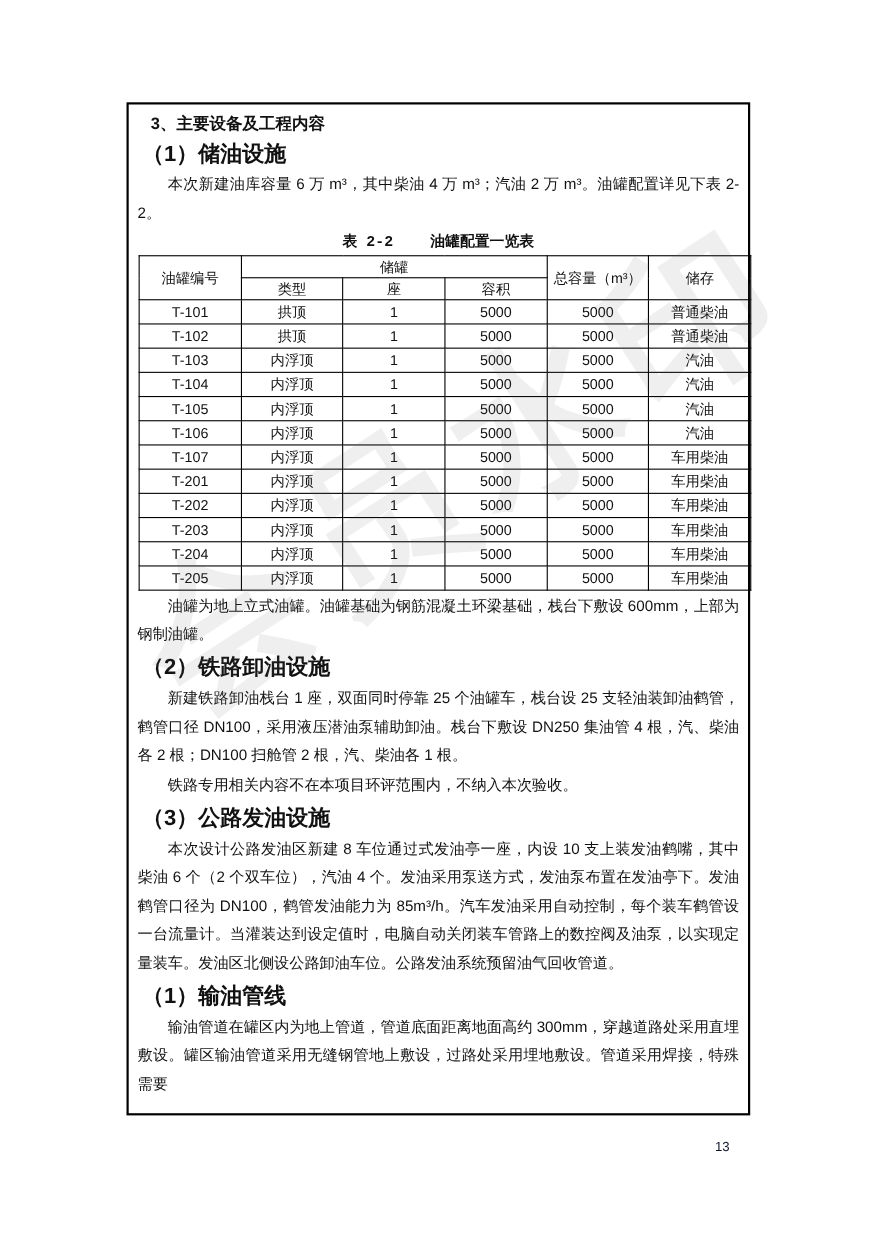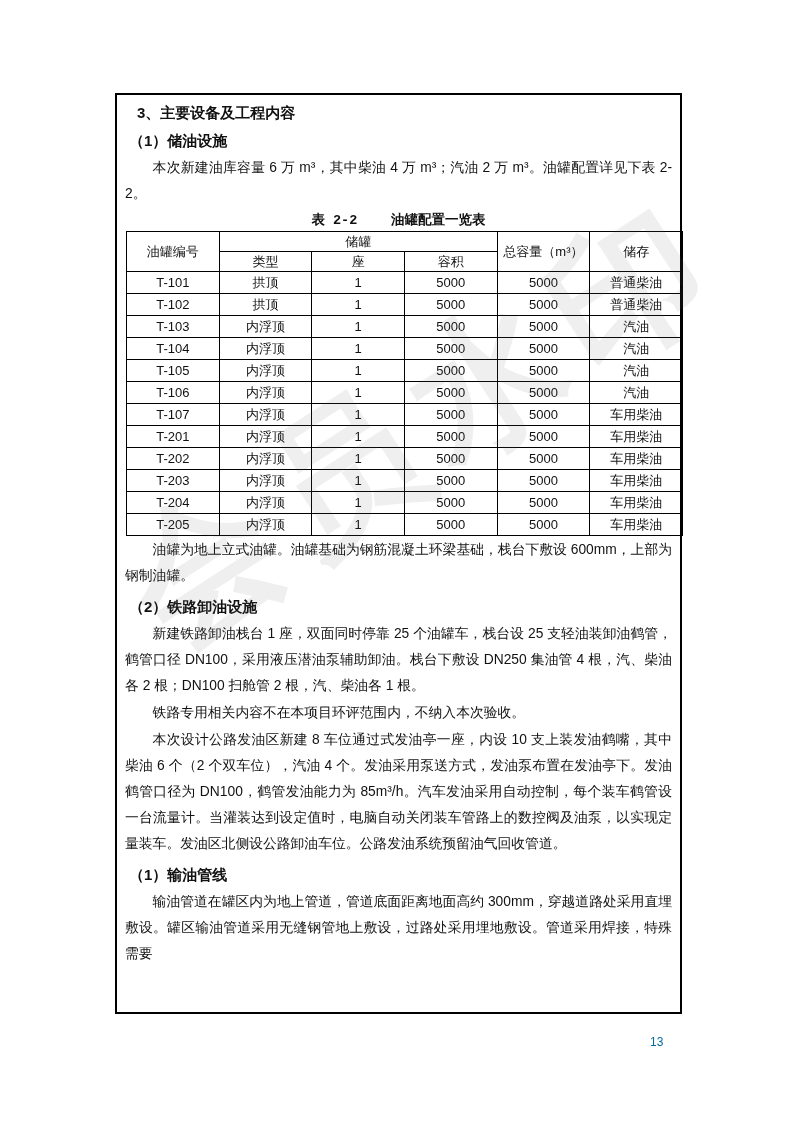--- a/index.html
+++ b/index.html
@@ -22,21 +22,21 @@
     z-index:1;
   }
   .h-main {
     font-weight:bold;
     font-size:15px;
     line-height:21px;
     margin:5px 0 5px 12px;
   }
   .h-sub {
     font-weight:bold;
-    font-size:15px;
+    font-size:20px;
     line-height:21px;
     margin:7px 0 4px 4px;
   }
   .para {
     font-size:13.8px;
     line-height:26px;
     text-indent:2em;
     text-align:justify;
     margin:1px 0;
   }
@@ -77,21 +77,21 @@
     transform:rotate(-33deg);
     transform-origin:center center;
     letter-spacing:18px;
     pointer-events:none;
     white-space:nowrap;
   }
   .page-number {
     position:absolute;
     left:650px; top:1035px;
     font-size:12px;
-    color:#0369a1;
+    color:#0f172a;
     z-index:1;
   }
 </style>
 </head>
 <body>
 
 <div class="watermark">会员水印</div>
 
 <div class="page-box">
 
@@ -217,20 +217,21 @@
         </tr>
       </tbody>
   </table>
 
   <div class="para">油罐为地上立式油罐。油罐基础为钢筋混凝土环梁基础，栈台下敷设 600mm，上部为钢制油罐。</div>
 
   <div class="h-sub">（2）铁路卸油设施</div>
   <div class="para">新建铁路卸油栈台 1 座，双面同时停靠 25 个油罐车，栈台设 25 支轻油装卸油鹤管，鹤管口径 DN100，采用液压潜油泵辅助卸油。栈台下敷设 DN250 集油管 4 根，汽、柴油各 2 根；DN100 扫舱管 2 根，汽、柴油各 1 根。</div>
   <div class="para">铁路专用相关内容不在本项目环评范围内，不纳入本次验收。</div>
 
+  <div class="h-sub">（3）公路发油设施</div>
   <div class="para">本次设计公路发油区新建 8 车位通过式发油亭一座，内设 10 支上装发油鹤嘴，其中柴油 6 个（2 个双车位），汽油 4 个。发油采用泵送方式，发油泵布置在发油亭下。发油鹤管口径为 DN100，鹤管发油能力为 85m³/h。汽车发油采用自动控制，每个装车鹤管设一台流量计。当灌装达到设定值时，电脑自动关闭装车管路上的数控阀及油泵，以实现定量装车。发油区北侧设公路卸油车位。公路发油系统预留油气回收管道。</div>
 
   <div class="h-sub">（1）输油管线</div>
   <div class="para">输油管道在罐区内为地上管道，管道底面距离地面高约 300mm，穿越道路处采用直埋敷设。罐区输油管道采用无缝钢管地上敷设，过路处采用埋地敷设。管道采用焊接，特殊需要</div>
 
 </div>
 
 <div class="page-number">13</div>
 
 </body></html>

